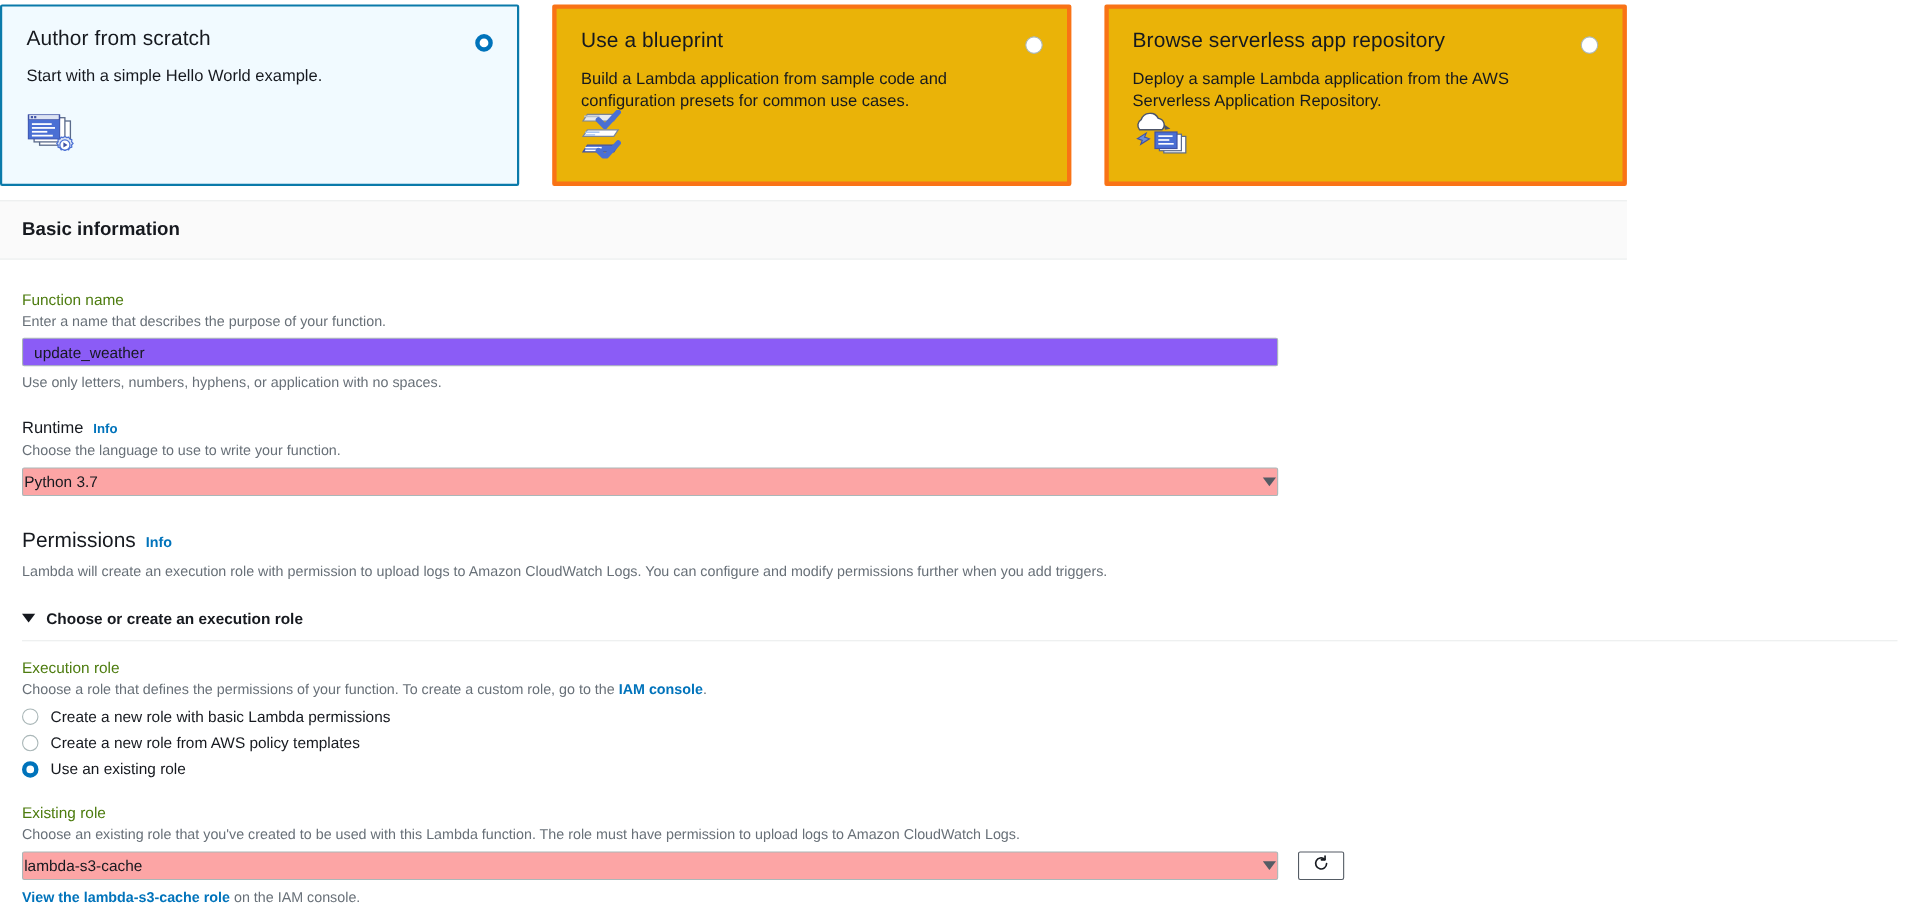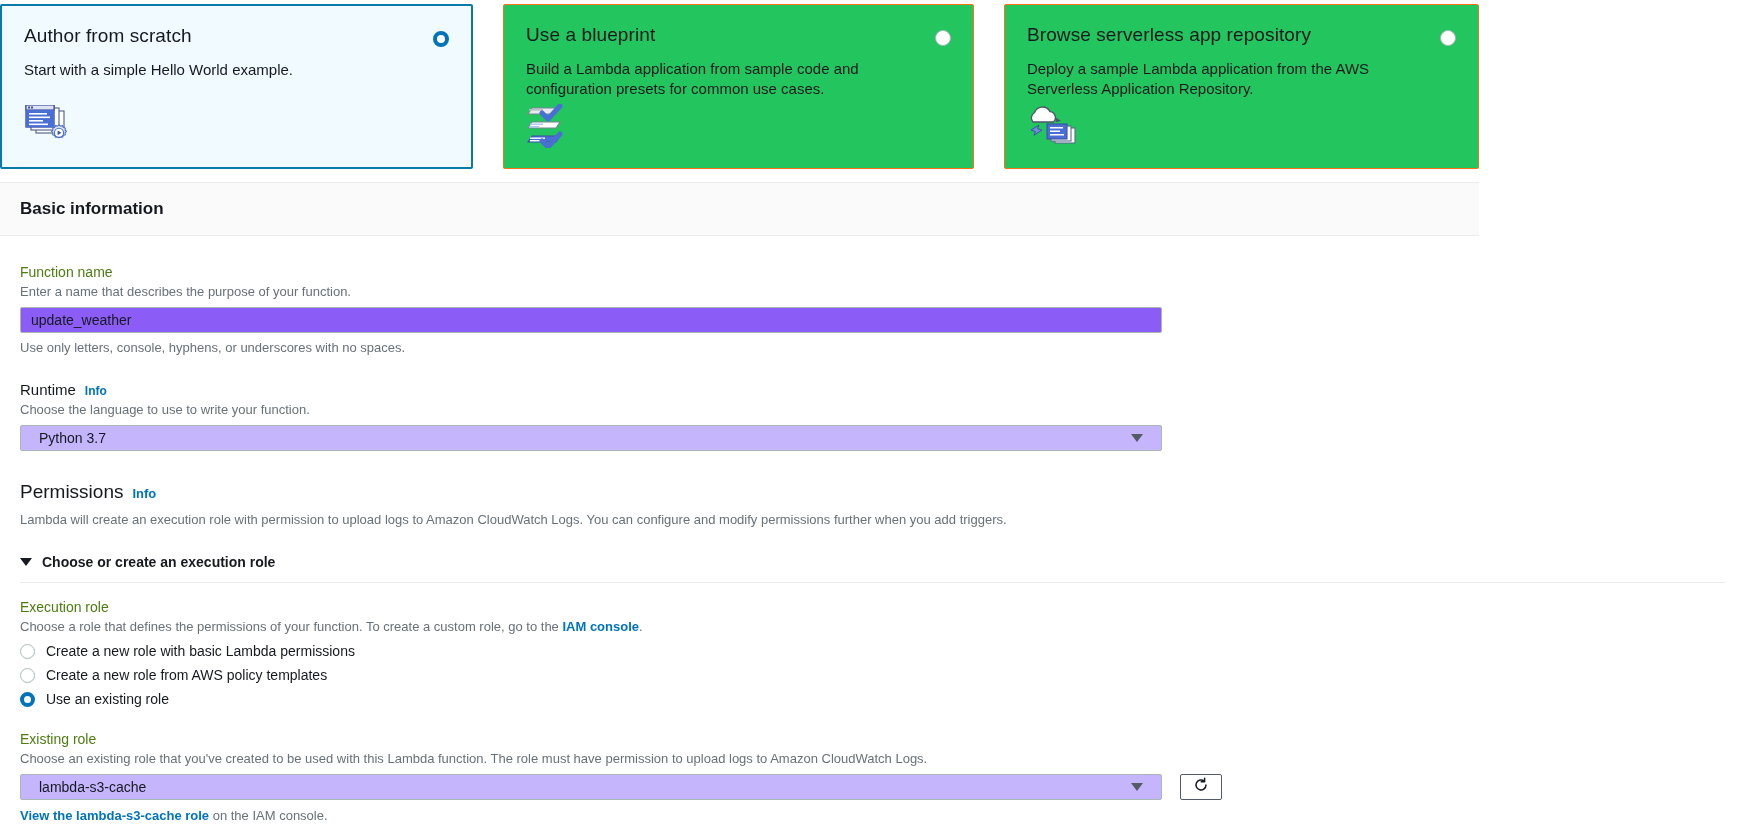--- a/index.html
+++ b/index.html
@@ -14,22 +14,22 @@
   .page { width: 1479px; height: 827px; position: relative; background: #ffffff; }
 
   
   .card-row {
     display: flex;
     gap: 30px;
     padding: 4px 0 0 0;
     height: 172px;
   }
   .card {
-    background: #22c55e;
-    border: 1px solid #f97316;
+    background: #eab308;
+    border: 4px solid #f97316;
     border-radius: 2px;
     position: relative;
     padding: 18px 22px 10px 22px;
     height: 165px;
   }
   .card.card-1 { width: 570px; }
   .card.card-2 { width: 568px; }
   .card.card-3 { width: 573px; }
   .card.selected {
     background: #f1faff;
@@ -116,26 +116,26 @@
     padding: 0 10px;
     font-size: 14px;
     color: #16191f;
   }
 
   .select-box {
     width: 1142px;
     height: 26px;
     border: 1px solid #aab7b8;
     border-radius: 2px;
-    background: #c4b5fd;
+    background: #fca5a5;
     margin-top: 7px;
     display: flex;
     align-items: center;
     justify-content: space-between;
-    padding: 0 18px;
+    padding: 0 1px;
     font-size: 14px;
     color: #16191f;
   }
   .caret {
     width: 0; height: 0;
     border-left: 6px solid transparent;
     border-right: 6px solid transparent;
     border-top: 8px solid #545b64;
   }
 
@@ -298,21 +298,21 @@
     <span class="panel-title">Basic information</span>
   </div>
 
   <div class="body">
 
     <div class="field-label">Function name</div>
     <div class="field-desc">Enter a name that describes the purpose of your function.</div>
     <div class="input-box">
       <span>update_weather</span>
     </div>
-    <div class="hint">Use only letters, console, hyphens, or underscores with no spaces.</div>
+    <div class="hint">Use only letters, numbers, hyphens, or application with no spaces.</div>
 
     <div class="section-head" style="margin-top:26px;font-size:15px;">
       <span>Runtime</span>
       <span class="info-link info-link-sm">Info</span>
     </div>
     <div class="field-desc">Choose the language to use to write your function.</div>
     <div class="select-box">
       <span>Python 3.7</span>
       <span class="caret"></span>
     </div>

